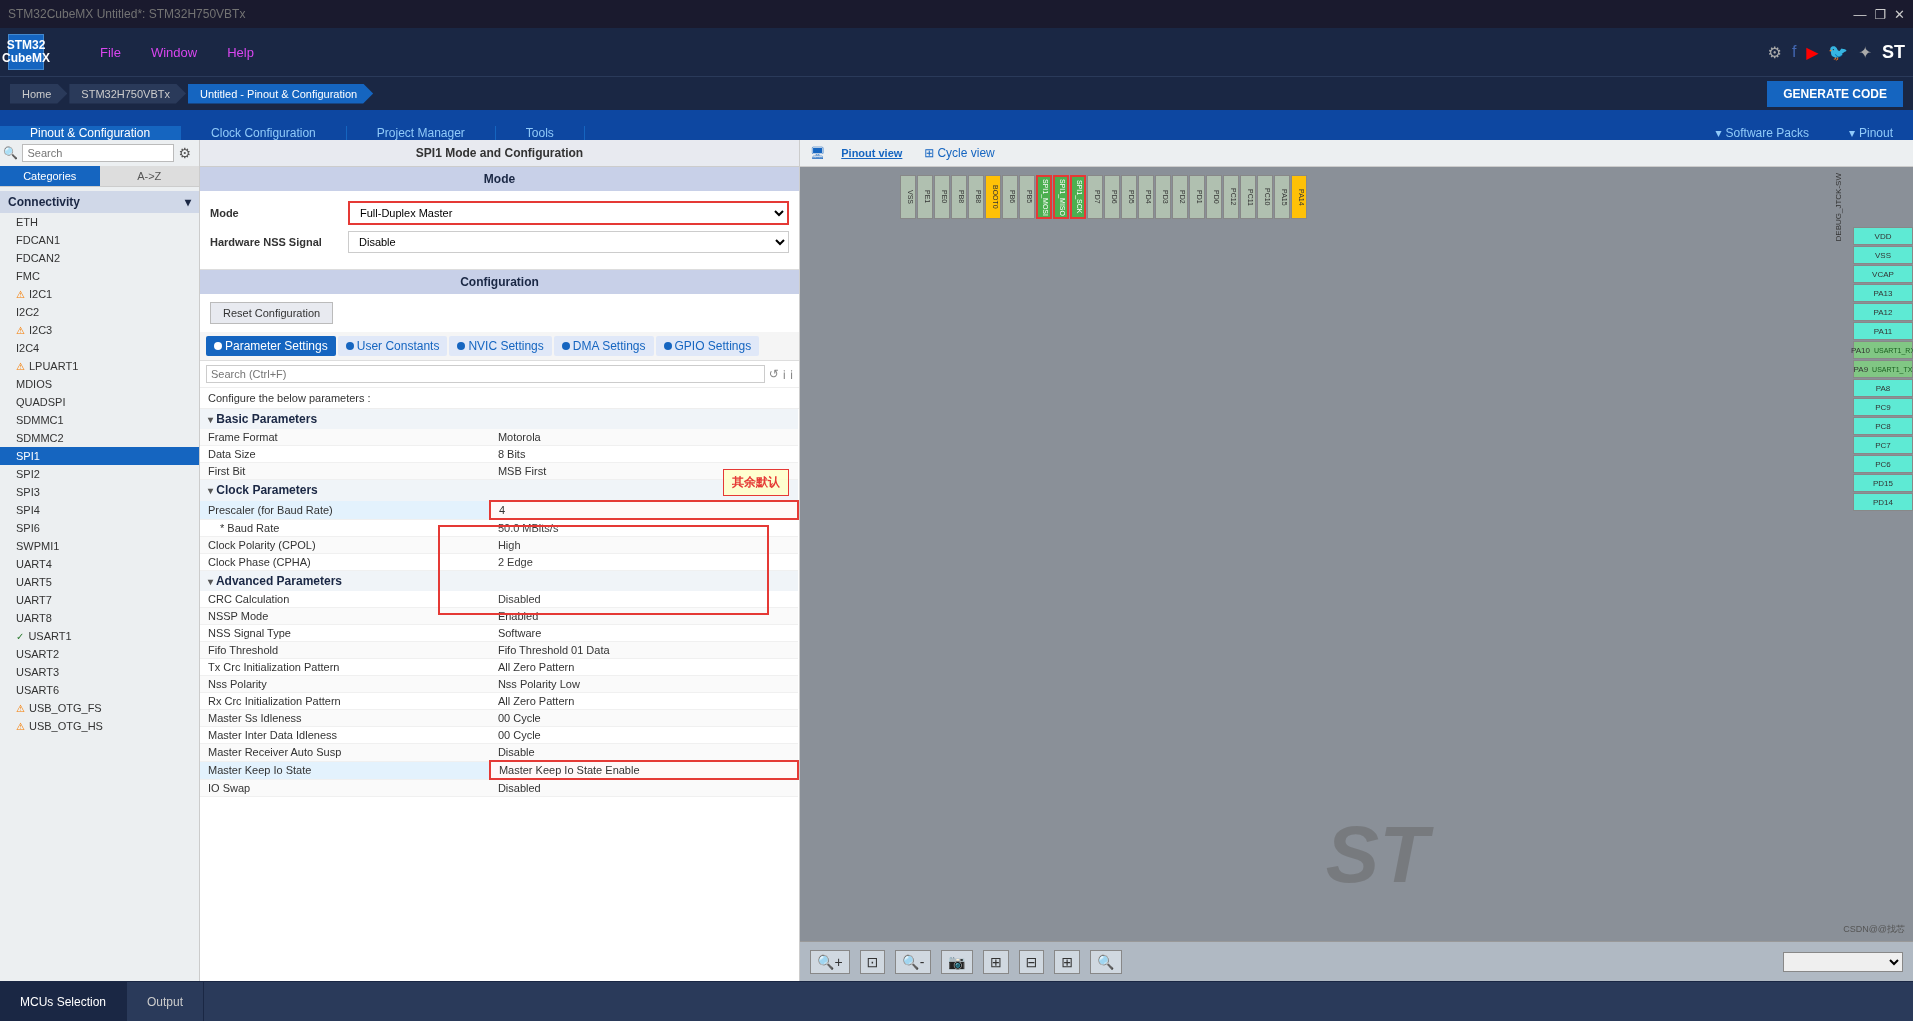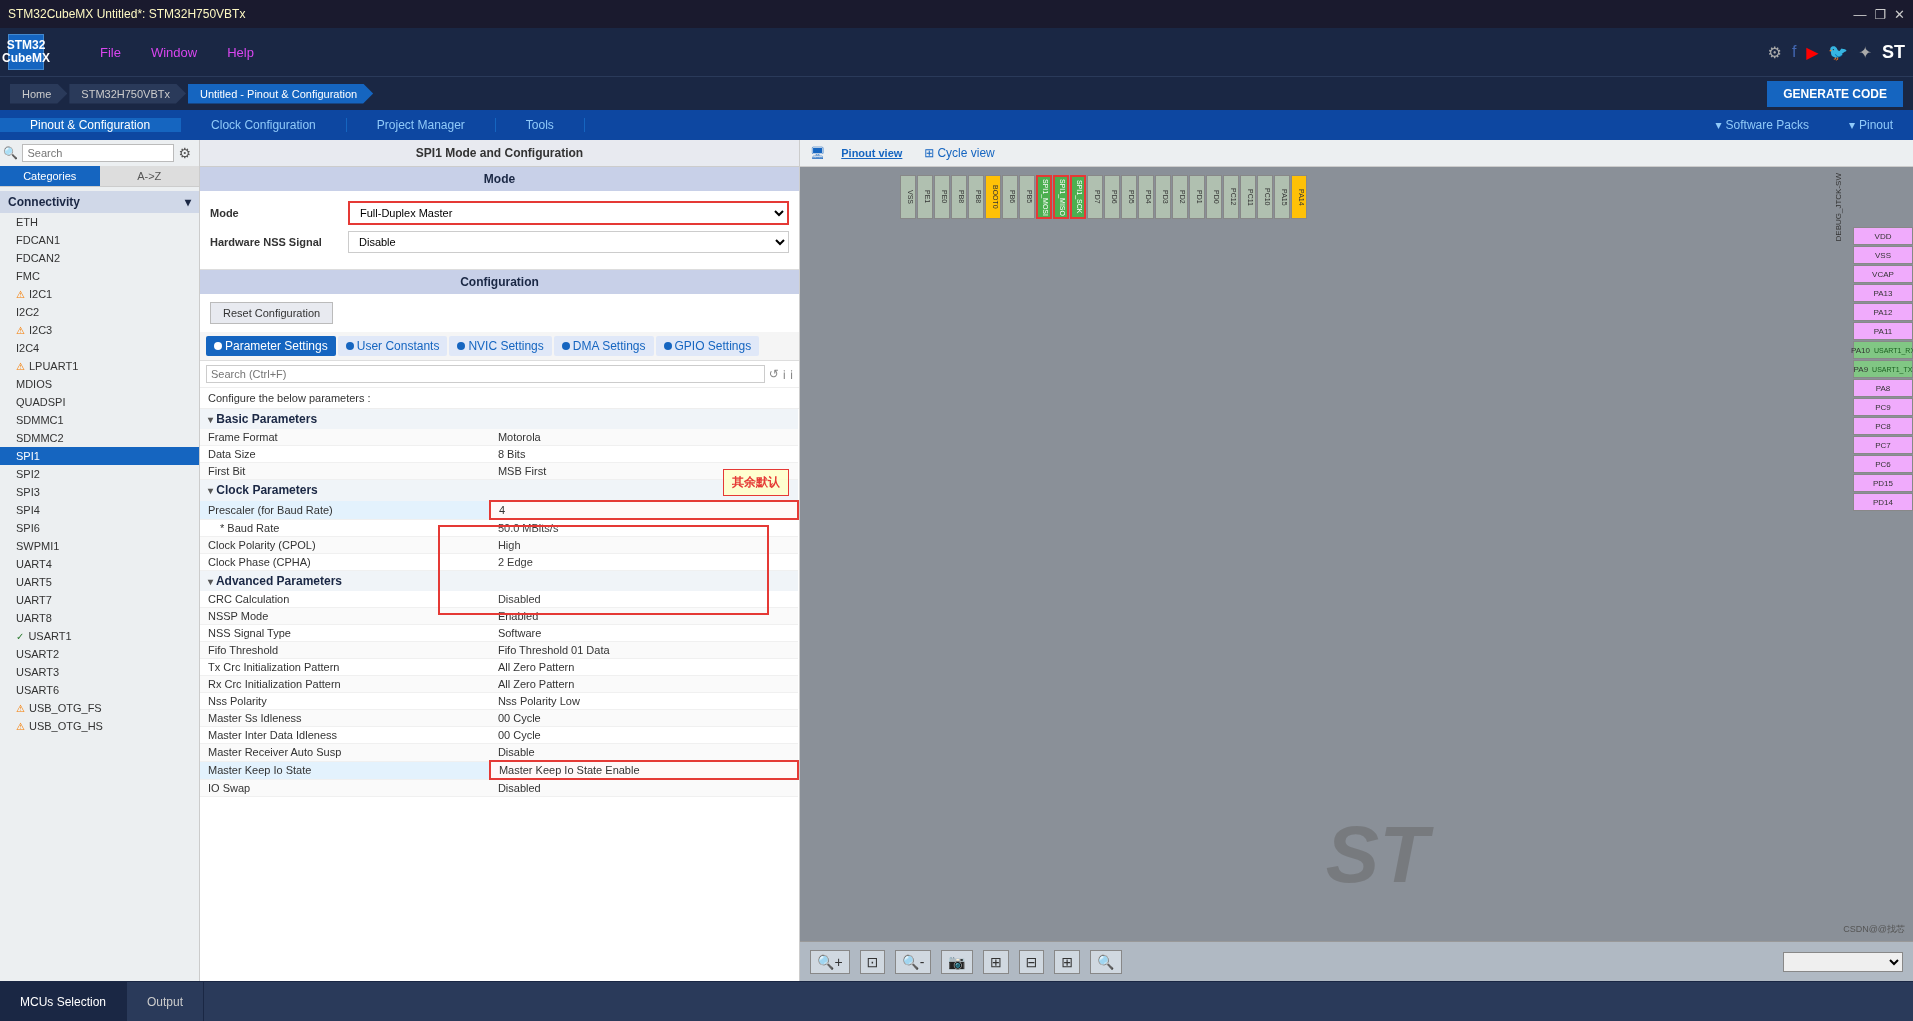--- a/index.html
+++ b/index.html
@@ -9,21 +9,21 @@
     .titlebar {
       background: #1a1a2e;
       color: #ccc;
       height: 28px;
       display: flex;
       align-items: center;
       justify-content: space-between;
       padding: 0 8px;
       font-size: 11px;
     }
-    .titlebar-title { color: #fef9c3; }
+    .titlebar-title { color: #737373; }
     .titlebar-controls { display: flex; gap: 8px; }
     .titlebar-btn { color: #ccc; cursor: pointer; font-size: 13px; }
 
     
     .menubar {
       background: #1a2744;
       height: 48px;
       display: flex;
       align-items: center;
       padding: 0 8px;
@@ -80,21 +80,21 @@
     }
 
     
     .main-layout { display: flex; height: calc(1021px - 28px - 48px - 34px - 30px - 40px); }
 
     
     .top-tabs {
       background: #0d47a1;
       height: 30px;
       display: flex;
-      align-items: center;
+      align-items: flex-end;
     }
     .top-tab {
       color: #90caf9;
       padding: 0 30px;
       display: flex;
       align-items: center;
       font-size: 12px;
       cursor: pointer;
       border-right: 1px solid #1565c0;
     }
@@ -408,21 +408,21 @@
     .right-side-pins {
       position: absolute;
       right: 0;
       top: 60px;
       display: flex;
       flex-direction: column;
       gap: 1px;
     }
     .right-pin {
       height: 18px;
-      background: #f0abfc;
+      background: #5eead4;
       border: 1px solid #888;
       font-size: 8px;
       color: #333;
       display: flex;
       align-items: center;
       justify-content: center;
       width: 60px;
       cursor: pointer;
     }
     .right-pin.green { background: #81c784; }
@@ -641,26 +641,26 @@
             </tr>
             <tr class="param-row">
               <td class="param-name">Fifo Threshold</td>
               <td class="param-value">Fifo Threshold 01 Data</td>
             </tr>
             <tr class="param-row">
               <td class="param-name">Tx Crc Initialization Pattern</td>
               <td class="param-value">All Zero Pattern</td>
             </tr>
             <tr class="param-row">
+              <td class="param-name">Nss Polarity</td>
+              <td class="param-value">Nss Polarity Low</td>
+            </tr>
+            <tr class="param-row">
               <td class="param-name">Rx Crc Initialization Pattern</td>
               <td class="param-value">All Zero Pattern</td>
-            </tr>
-            <tr class="param-row">
-              <td class="param-name">Nss Polarity</td>
-              <td class="param-value">Nss Polarity Low</td>
             </tr>
             <tr class="param-row">
               <td class="param-name">Master Ss Idleness</td>
               <td class="param-value">00 Cycle</td>
             </tr>
             <tr class="param-row">
               <td class="param-name">Master Inter Data Idleness</td>
               <td class="param-value">00 Cycle</td>
             </tr>
             <tr class="param-row">

